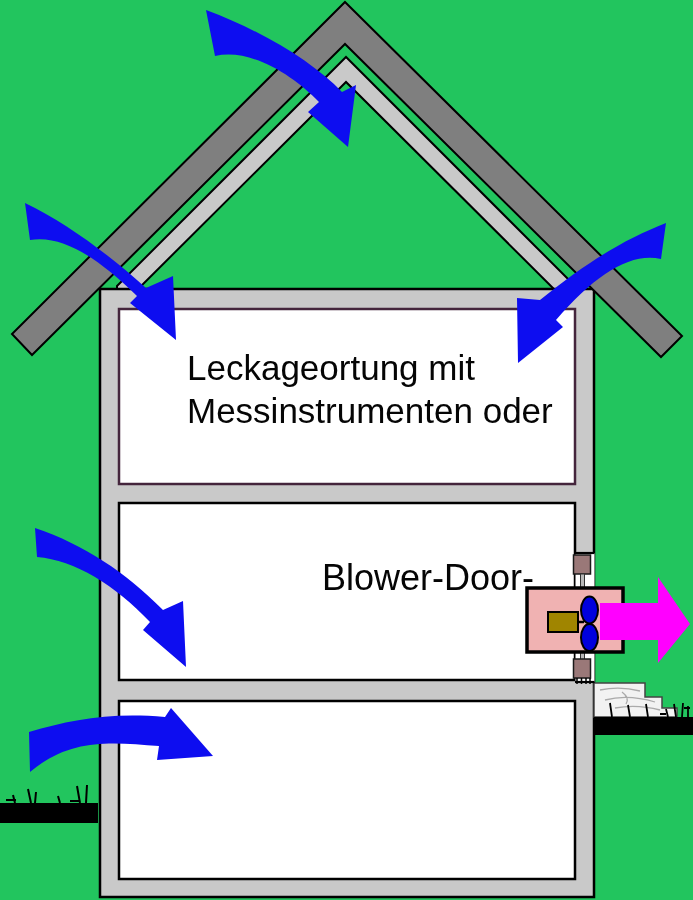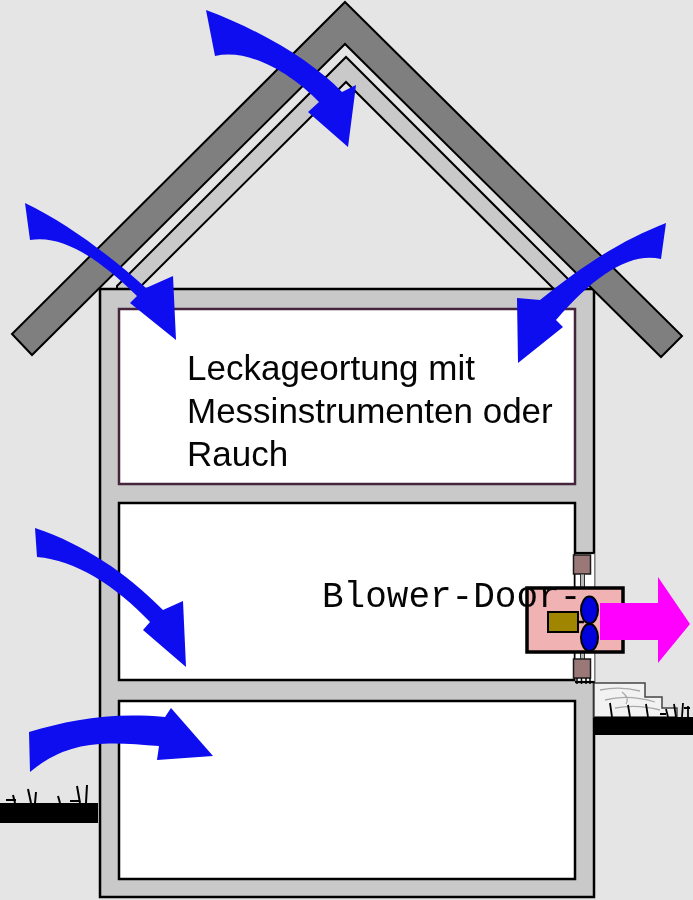--- a/index.html
+++ b/index.html
@@ -1,41 +1,40 @@
 <!DOCTYPE html>
 <html><head>
 <meta charset="utf-8">
 <style>
   html, body { margin: 0; padding: 0; background: #fff; }
   .stage {
     position: relative;
     width: 693px;
     height: 900px;
-    background: #e5e5e5;
+    background: #22c55e;
     overflow: hidden;
     font-family: "Liberation Sans", sans-serif;
   }
   .stage svg { position: absolute; left: 0; top: 0; }
   .label {
     position: absolute;
     color: #050505;
     white-space: nowrap;
   }
   .label.attic {
     left: 187px;
     top: 346px;
     font-size: 35px;
     line-height: 43px;
   }
   .label.fan {
     left: 322px;
-    top: 578px;
+    top: 558px;
     font-size: 36px;
     line-height: 40px;
-    font-family: Liberation Mono, monospace;
   }
 </style>
 </head>
 <body>
 
 <div class="stage">
 
   <svg width="693" height="900" viewBox="0 0 693 900">
 
     <polygon points="117,286 346,57 575,286 575,310 346,82 117,310" fill="#c9c9c9" stroke="#000000" stroke-width="2"></polygon>
@@ -76,20 +75,19 @@
     <path d="M206 10 C265 32 314 63 342 92 L356 85 L348 147 L308 112 L319 102 C294 76 252 48 215 56 Z" fill="#0d0df0"></path>
     <path d="M25 203 C66 223 106 252 146 288 L173 276 L176 340 L130 303 L137 296 C101 261 64 234 30 240 Z" fill="#0d0df0"></path>
     <path d="M666 223 C628 238 592 258 540 300 L517 298 L518 363 L563 327 L556 320 C595 275 630 252 661 259 Z" fill="#0d0df0"></path>
     <path d="M35 528 C85 545 125 572 163 610 L183 601 L186 667 L143 630 L150 622 C115 585 75 560 37 557 Z" fill="#0d0df0"></path>
     <path d="M29 732 C70 720 110 712 165 717 L171 708 L213 756 L157 760 L159 746 C110 742 70 738 30 772 Z" fill="#0d0df0"></path>
   </svg>
 
   <div class="label attic">
     <div>Leckageortung mit</div>
     <div>Messinstrumenten oder</div>
-    <div>Rauch</div>
   </div>
 
   <div class="label fan">
     <div>Blower-Door-</div>
   </div>
 
 </div>
 
 </body></html>

